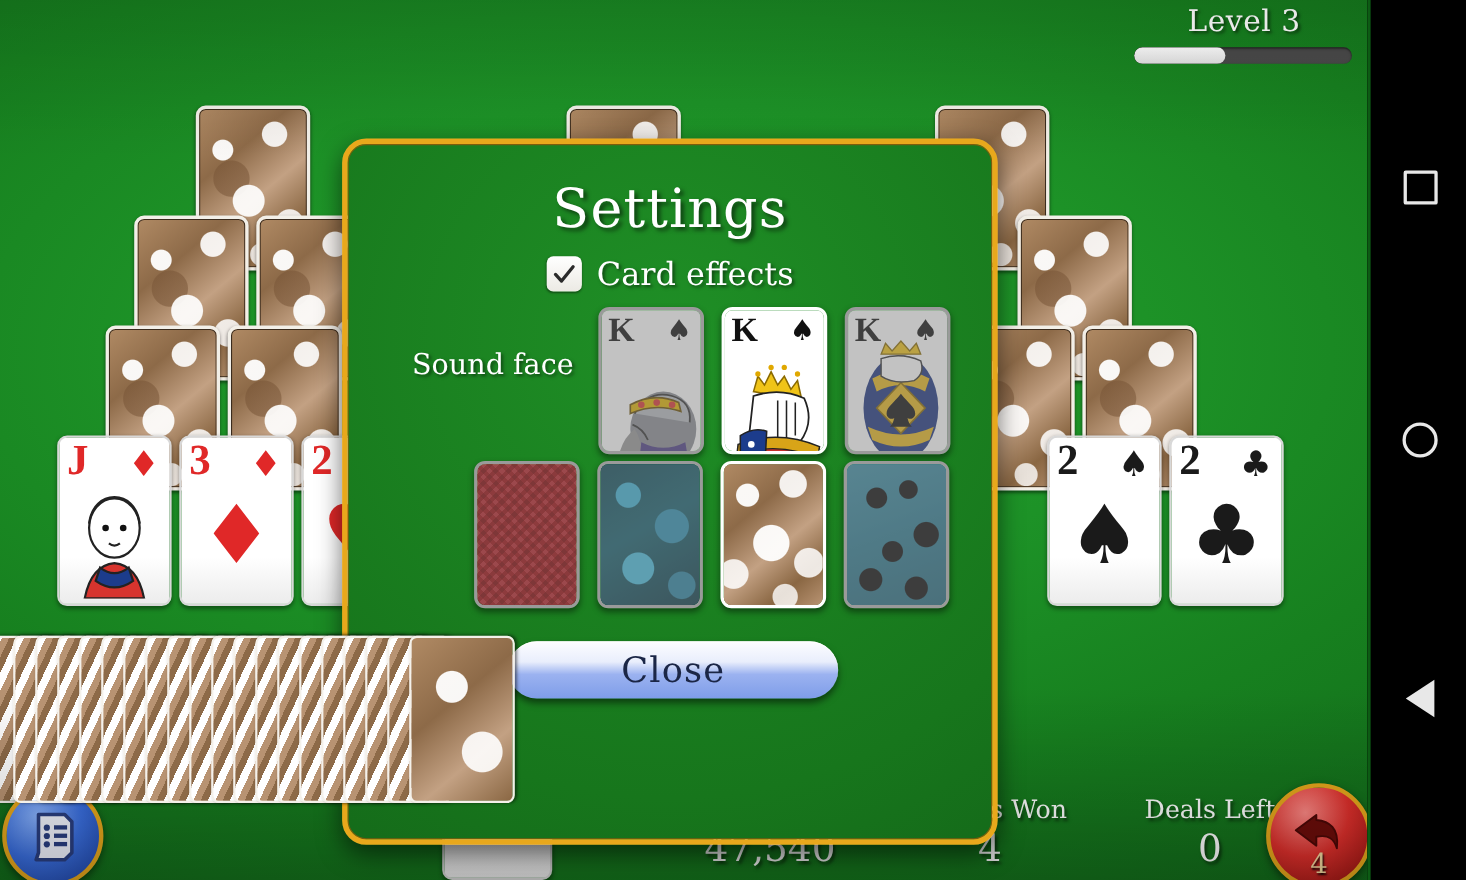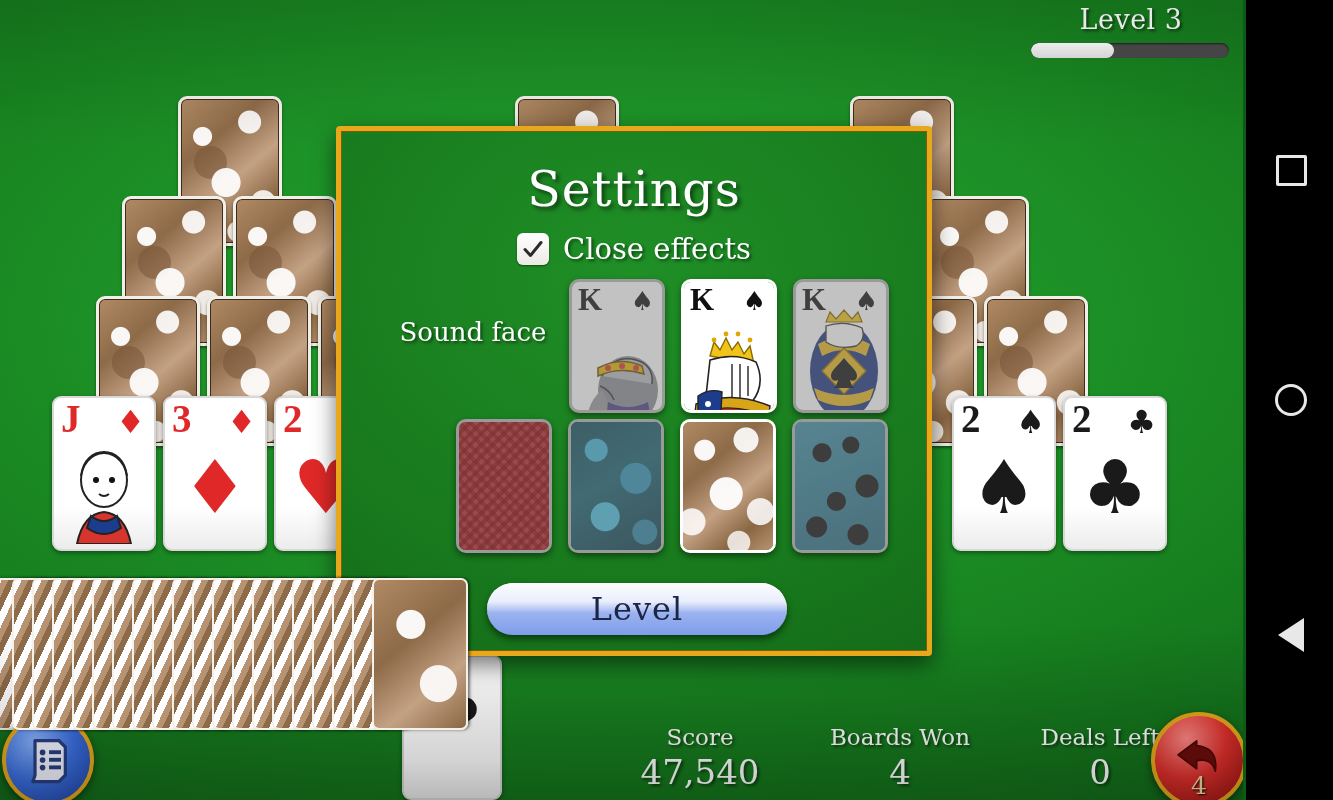--- a/index.html
+++ b/index.html
@@ -82,23 +82,23 @@
 
   
   #fan{ position:absolute; left:-8px; top:578px; width:420px; height:175px; }
   .fancard{ position:absolute; top:0; width:58px; height:152px; border-radius:7px;
             border:2px solid #f4f1ea; background:
       repeating-linear-gradient(115deg,#ffffff 0 7px,#b89372 7px 13px,#8d6a48 13px 19px);
             box-shadow:2px 0 3px rgba(0,0,0,.5); }
 
   
   #dialog{
-    position:absolute; left:336px; top:126px; width:596px; height:530px;
+    position:absolute; left:311px; top:126px; width:596px; height:642px;
     background:radial-gradient(ellipse 120% 110% at 50% 28%, #1f8f26 0%, #17761c 60%, #125e17 100%);
-    border:5px solid #e8a81c; border-radius:4px;
+    border:5px solid #e8a81c; border-radius:22px;
     box-shadow:0 8px 22px rgba(0,0,0,.55), inset 0 0 0 1px #7d5d0c;
   }
   #dlg-title{ margin-top:30px; text-align:center; font-size:49px; color:#fff;
               letter-spacing:1px; text-shadow:3px 3px 4px rgba(0,0,0,.55); }
 
   #sound-row{ margin-top:14px; display:flex; align-items:center;
               justify-content:center; gap:14px; }
   #sound-checkbox{ width:32px; height:32px; border-radius:6px;
                    background:linear-gradient(180deg,#ffffff,#eceae4);
                    box-shadow:0 1px 2px rgba(0,0,0,.45);
@@ -324,21 +324,21 @@
 
   <div id="dialog">
     <div id="dlg-title">Settings</div>
 
     <div id="sound-row">
       <div id="sound-checkbox">
         <svg viewBox="0 0 24 24">
           <path d="M4 12.5 L9.5 18.5 L20 5.5" fill="none" stroke="#2b2b2b" stroke-width="3" stroke-linecap="round" stroke-linejoin="round"></path>
         </svg>
       </div>
-      <div id="sound-label">Close effects</div>
+      <div id="sound-label">Card effects</div>
     </div>
 
     <div id="cfb-label">
         <div>Sound face</div>
       </div>
 
     <div class="optrow" id="face-row">
         <div class="opt dim">
           <div class="facecard">
             <span class="k">K</span>
@@ -408,21 +408,21 @@
         <div class="opt sel">
           <div class="backPat back-brown"></div>
         </div>
         <div class="opt dim">
           <div class="backPat back-floral"></div>
           <div class="dimmer"></div>
         </div>
       </div>
 
     <div id="close-button">
-      <span id="close-label">Level</span>
+      <span id="close-label">Close</span>
     </div>
   </div>
 
   <div id="navbar">
     <div class="navbtn" id="nav-recents">
       <div class="sq"></div>
     </div>
     <div class="navbtn" id="nav-home">
       <div class="ci"></div>
     </div>

